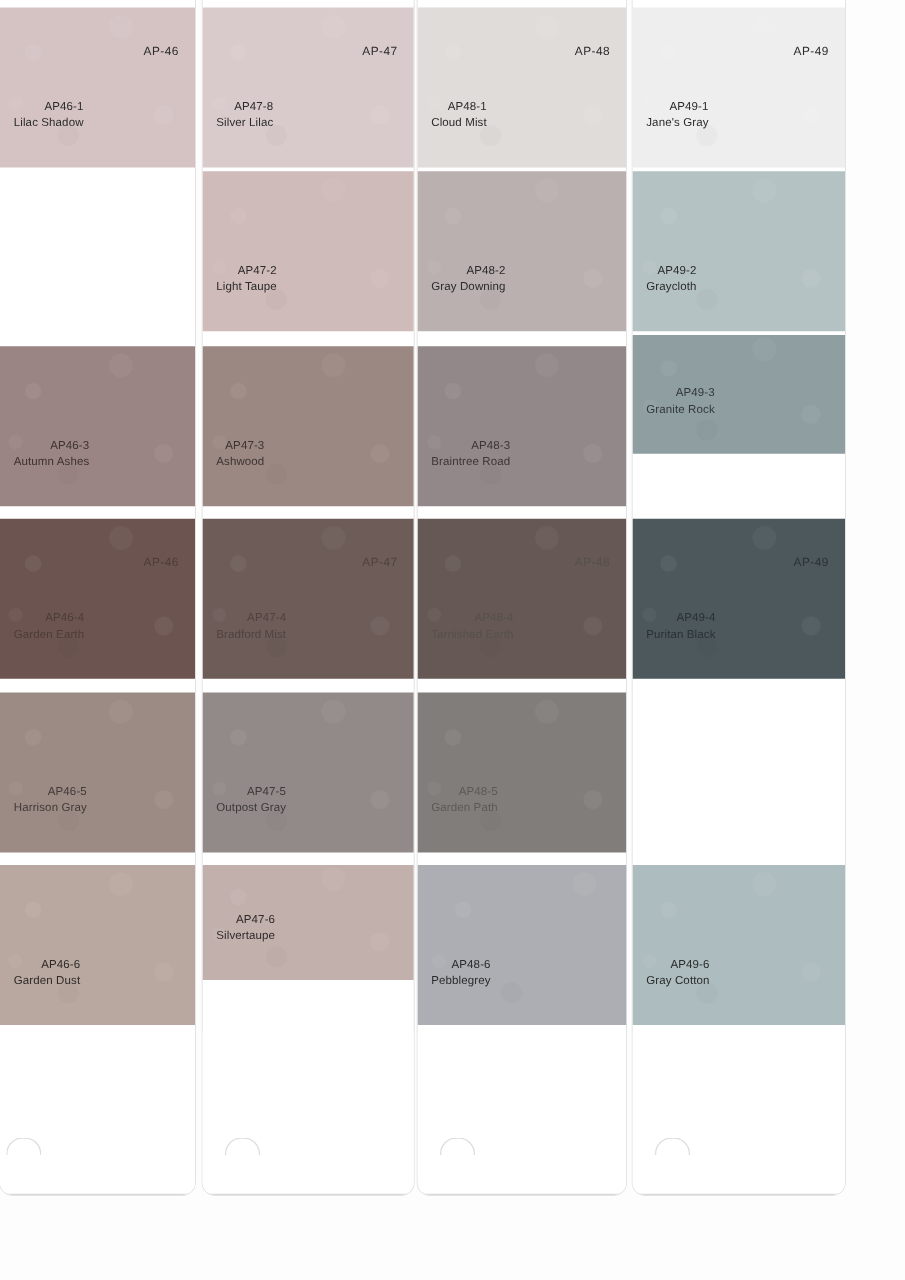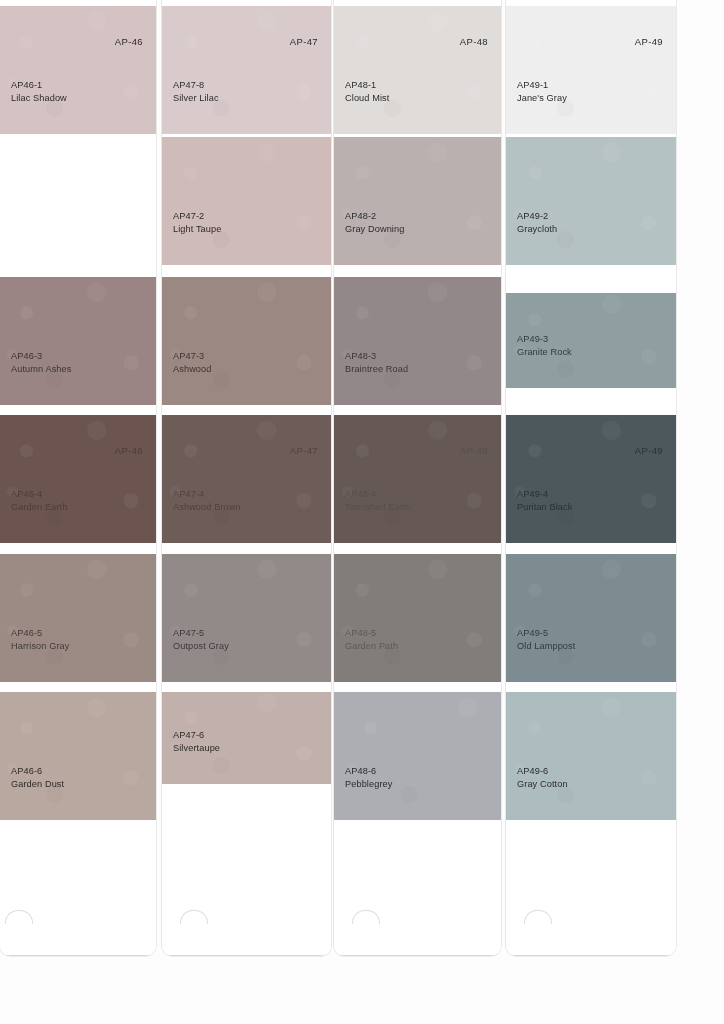--- a/index.html
+++ b/index.html
@@ -1,21 +1,21 @@
 <!DOCTYPE html>
 <html><head>
 <meta charset="utf-8">
 <style>
   html,body{margin:0;padding:0;background:#ffffff;}
   body{
     width:724px;height:1024px;position:relative;overflow:hidden;
     font-family:"Liberation Sans","DejaVu Sans",sans-serif;
     background:#fdfdfd;
   }
-  #sheet{position:absolute;inset:0;width:724px;height:1024px;}
+  #sheet{position:absolute;inset:0;width:724px;height:1024px;text-align:right;}
 
   
   .chip-card{
     position:absolute;top:-6px;
     border-radius:0 0 10px 10px;
     background:#ffffff;
     box-shadow:0 0 0 0.6px rgba(170,168,168,.40);
     overflow:hidden;
   }
 
@@ -136,21 +136,21 @@
         <div class="chip-label" style="color: rgb(59, 52, 50);">
           <span class="code">AP47-3</span>
           <span class="name">Ashwood</span>
         </div>
       </div>
       <div class="swatch" style="top: 421px; height: 128px; background: rgb(109, 92, 88);">
         <div class="grain"></div>
         <div class="family-code" style="color: rgb(80, 67, 63);">AP-47</div>
         <div class="chip-label" style="color: rgb(80, 67, 63);">
           <span class="code">AP47-4</span>
-          <span class="name">Ashwood Brown</span>
+          <span class="name">Bradford Mist</span>
         </div>
       </div>
       <div class="swatch" style="top: 560px; height: 128px; background: rgb(145, 138, 137);">
         <div class="grain"></div>
         <div class="chip-label" style="color: rgb(61, 57, 57);">
           <span class="code">AP47-5</span>
           <span class="name">Outpost Gray</span>
         </div>
       </div>
       <div class="swatch" style="top: 698px; height: 92px; background: rgb(194, 176, 172);">
@@ -224,42 +224,35 @@
           <span class="name">Jane's Gray</span>
         </div>
       </div>
       <div class="swatch" style="top: 143px; height: 128px; background: rgb(181, 194, 196);">
         <div class="grain"></div>
         <div class="chip-label" style="color: rgb(43, 43, 43);">
           <span class="code">AP49-2</span>
           <span class="name">Graycloth</span>
         </div>
       </div>
-      <div class="swatch" style="top: 299px; height: 95px; background: rgb(142, 158, 161);">
+      <div class="swatch" style="top: 274px; height: 95px; background: rgb(142, 158, 161);">
         <div class="grain"></div>
         <div class="chip-label" style="color: rgb(51, 57, 58);">
           <span class="code">AP49-3</span>
           <span class="name">Granite Rock</span>
         </div>
       </div>
       <div class="swatch" style="top: 421px; height: 128px; background: rgb(76, 88, 92);">
         <div class="grain"></div>
         <div class="family-code" style="color: rgb(43, 49, 53);">AP-49</div>
         <div class="chip-label" style="color: rgb(43, 49, 53);">
           <span class="code">AP49-4</span>
           <span class="name">Puritan Black</span>
         </div>
       </div>
-      <div class="swatch" style="top: 560px; height: 128px; background: rgb(125, 140, 144);">
-        <div class="grain"></div>
-        <div class="chip-label" style="color: rgb(51, 58, 60);">
-          <span class="code">AP49-5</span>
-          <span class="name">Old Lamppost</span>
-        </div>
-      </div>
       <div class="swatch" style="top: 698px; height: 128px; background: rgb(173, 188, 191);">
         <div class="grain"></div>
         <div class="chip-label" style="color: rgb(43, 43, 43);">
           <span class="code">AP49-6</span>
           <span class="name">Gray Cotton</span>
         </div>
       </div>
       <div class="card-tail" style="top: 832px; height: 130px;">
         <div class="notch" style="left: 18px; top: 84px;"></div>
         <div class="tail-edge"></div>

